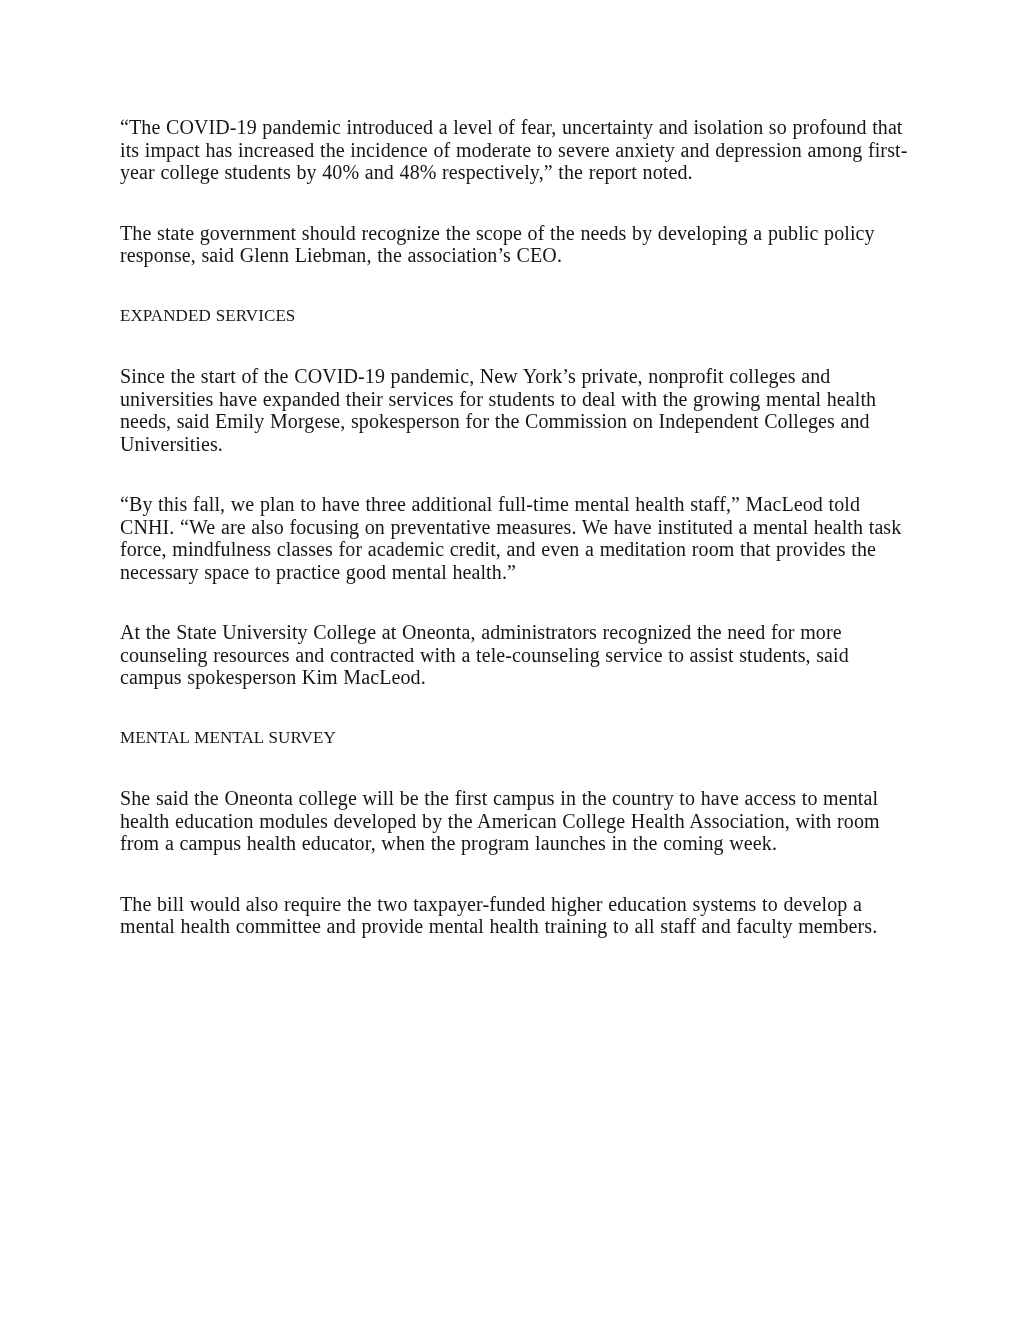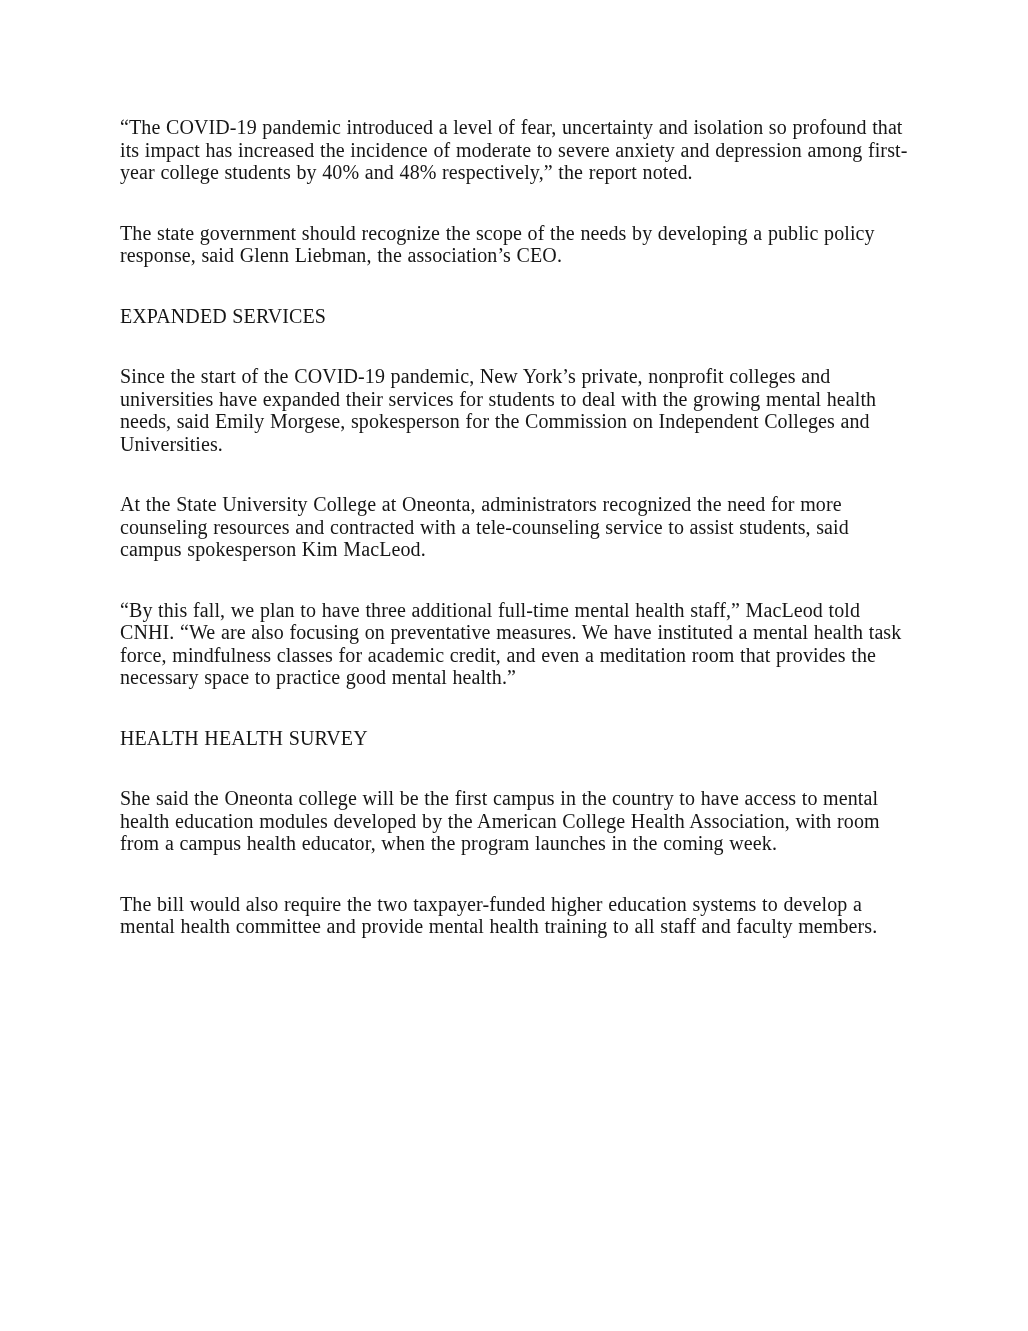--- a/index.html
+++ b/index.html
@@ -25,44 +25,44 @@
     margin: 0 0 38px 0;
     font-size: 20px;
     line-height: 22.5px;
     font-weight: normal;
     color: #161616;
     text-align: left;
     letter-spacing: 0.1px;
     word-spacing: 0.5px;
   }
   h2.doc-block {
-    font-size: 20px;
+    font-size: 17px;
     font-weight: normal;
     text-transform: none;
   }
 </style>
 </head>
 <body>
 
 <div class="page">
 
   <p class="doc-block">“The COVID-19 pandemic introduced a level of fear, uncertainty and isolation so profound that its impact has increased the incidence of moderate to severe anxiety and depression among first-year college students by 40% and 48% respectively,” the report noted.</p>
 
   <p class="doc-block">The state government should recognize the scope of the needs by developing a public policy response, said Glenn Liebman, the association’s CEO.</p>
 
 
   <h2 class="doc-block">EXPANDED SERVICES</h2>
 
   <p class="doc-block">Since the start of the COVID-19 pandemic, New York’s private, nonprofit colleges and universities have expanded their services for students to deal with the growing mental health needs, said Emily Morgese, spokesperson for the Commission on Independent Colleges and Universities.</p>
 
 
+  <p class="doc-block">“By this fall, we plan to have three additional full-time mental health staff,” MacLeod told CNHI. “We are also focusing on preventative measures. We have instituted a mental health task force, mindfulness classes for academic credit, and even a meditation room that provides the necessary space to practice good mental health.”</p>
+
   <p class="doc-block">At the State University College at Oneonta, administrators recognized the need for more counseling resources and contracted with a tele-counseling service to assist students, said campus spokesperson Kim MacLeod.</p>
 
-  <p class="doc-block">“By this fall, we plan to have three additional full-time mental health staff,” MacLeod told CNHI. “We are also focusing on preventative measures. We have instituted a mental health task force, mindfulness classes for academic credit, and even a meditation room that provides the necessary space to practice good mental health.”</p>
-
-  <h2 class="doc-block">HEALTH HEALTH SURVEY</h2>
+  <h2 class="doc-block">MENTAL MENTAL SURVEY</h2>
 
   <p class="doc-block">She said the Oneonta college will be the first campus in the country to have access to mental health education modules developed by the American College Health Association, with room from a campus health educator, when the program launches in the coming week.</p>
 
 
   <p class="doc-block">The bill would also require the two taxpayer-funded higher education systems to develop a mental health committee and provide mental health training to all staff and faculty members.</p>
 
 </div>
 
 </body></html>

